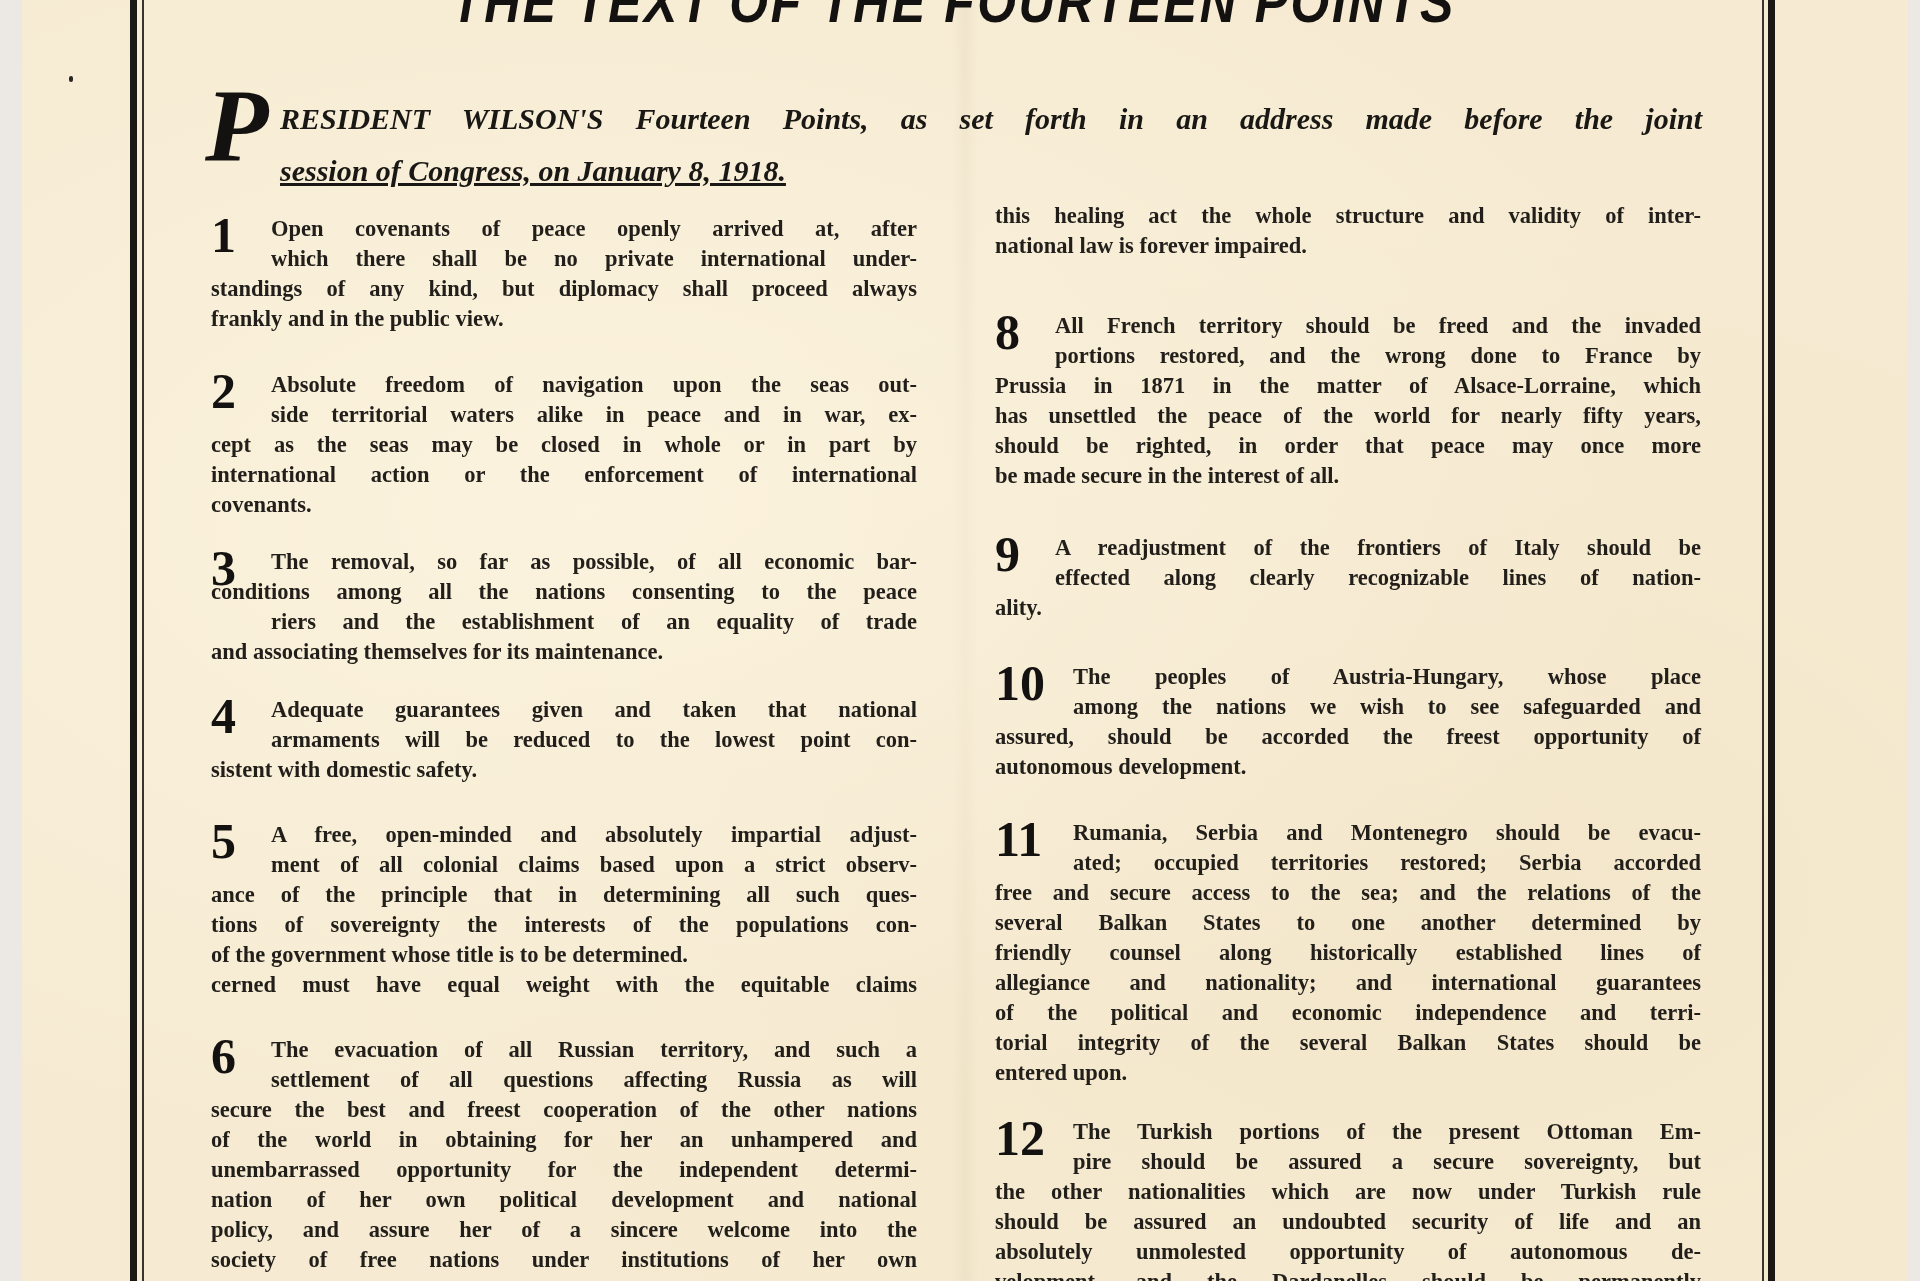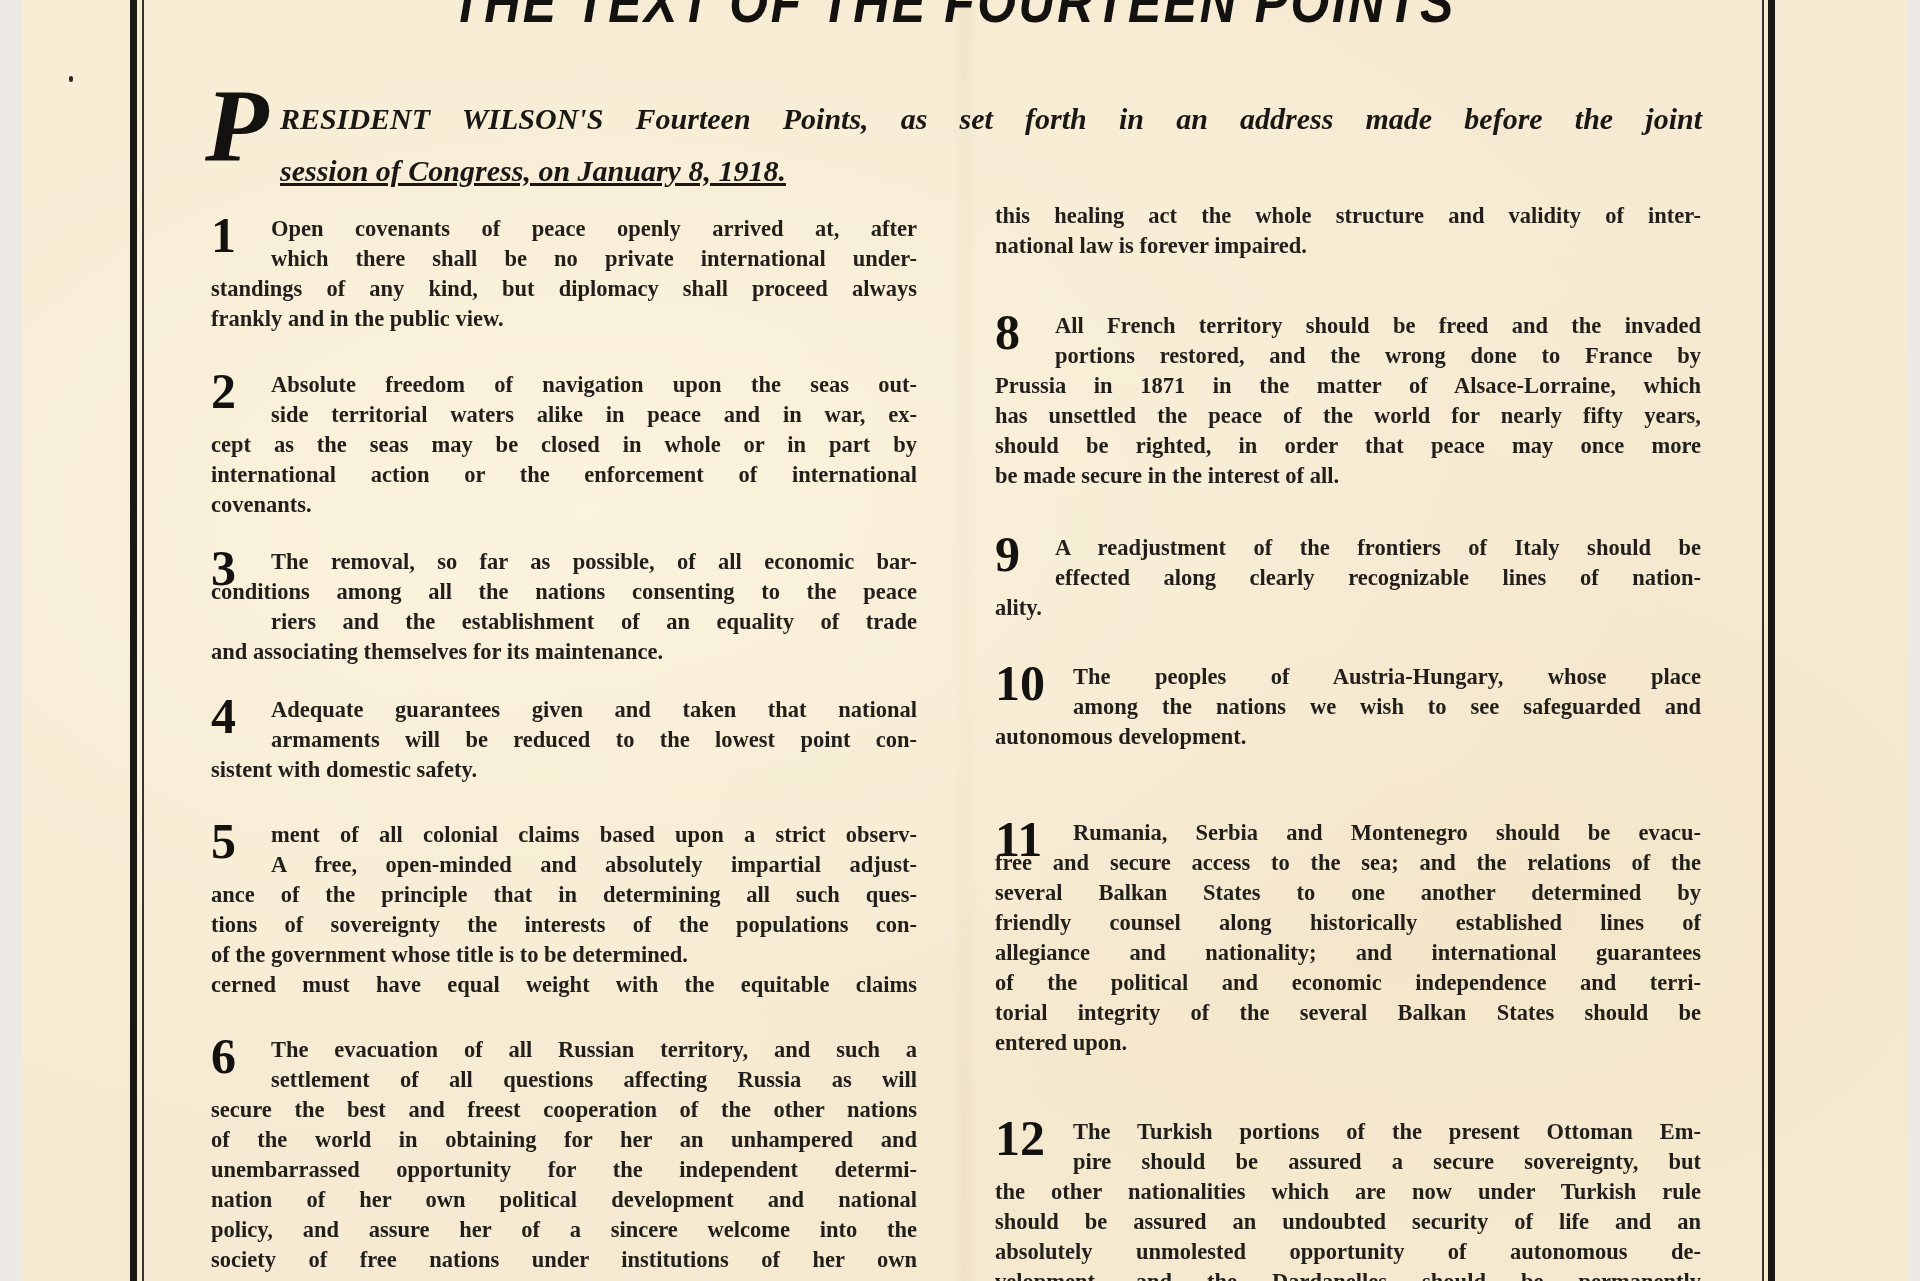--- a/index.html
+++ b/index.html
@@ -107,22 +107,22 @@
 
   <div class="point" style="top:695px;">
     <div class="num">4</div>
     <span class="line indent">Adequate guarantees given and taken that national</span>
     <span class="line indent">armaments will be reduced to the lowest point con-</span>
     <span class="line last">sistent with domestic safety.</span>
   </div>
 
   <div class="point" style="top:820px;">
     <div class="num">5</div>
+    <span class="line indent">A free, open-minded and absolutely impartial adjust-</span>
     <span class="line indent">ment of all colonial claims based upon a strict observ-</span>
-    <span class="line indent">A free, open-minded and absolutely impartial adjust-</span>
     <span class="line">ance of the principle that in determining all such ques-</span>
     <span class="line">tions of sovereignty the interests of the populations con-</span>
     <span class="line last">of the government whose title is to be determined.</span>
     <span class="line">cerned must have equal weight with the equitable claims</span>
   </div>
 
   <div class="point" style="top:1035px;">
     <div class="num">6</div>
     <span class="line indent">The evacuation of all Russian territory, and such a</span>
     <span class="line indent">settlement of all questions affecting Russia as will</span>
@@ -156,26 +156,28 @@
     <div class="num">9</div>
     <span class="line indent">A readjustment of the frontiers of Italy should be</span>
     <span class="line indent">effected along clearly recognizable lines of nation-</span>
     <span class="line last">ality.</span>
   </div>
 
   <div class="point" style="top:662px;">
     <div class="num">10</div>
     <span class="line indent2">The peoples of Austria-Hungary, whose place</span>
     <span class="line indent2">among the nations we wish to see safeguarded and</span>
+    <span class="line">assured, should be accorded the freest opportunity of</span>
     <span class="line last">autonomous development.</span>
   </div>
 
   <div class="point" style="top:818px;">
     <div class="num">11</div>
     <span class="line indent2">Rumania, Serbia and Montenegro should be evacu-</span>
+    <span class="line indent2">ated; occupied territories restored; Serbia accorded</span>
     <span class="line">free and secure access to the sea; and the relations of the</span>
     <span class="line">several Balkan States to one another determined by</span>
     <span class="line">friendly counsel along historically established lines of</span>
     <span class="line">allegiance and nationality; and international guarantees</span>
     <span class="line">of the political and economic independence and terri-</span>
     <span class="line">torial integrity of the several Balkan States should be</span>
     <span class="line last">entered upon.</span>
   </div>
 
   <div class="point" style="top:1117px;">

